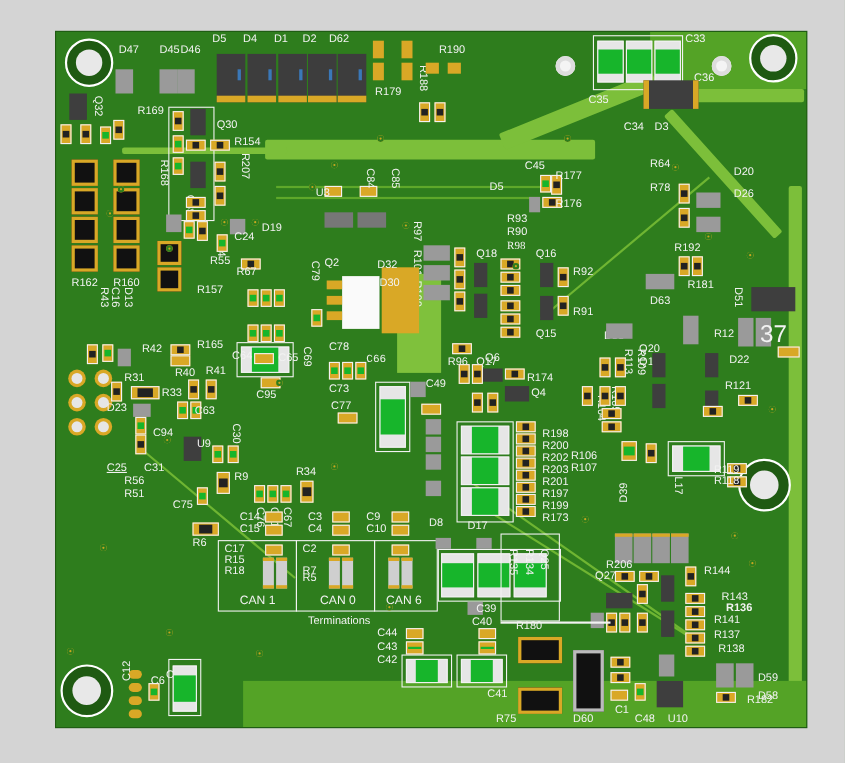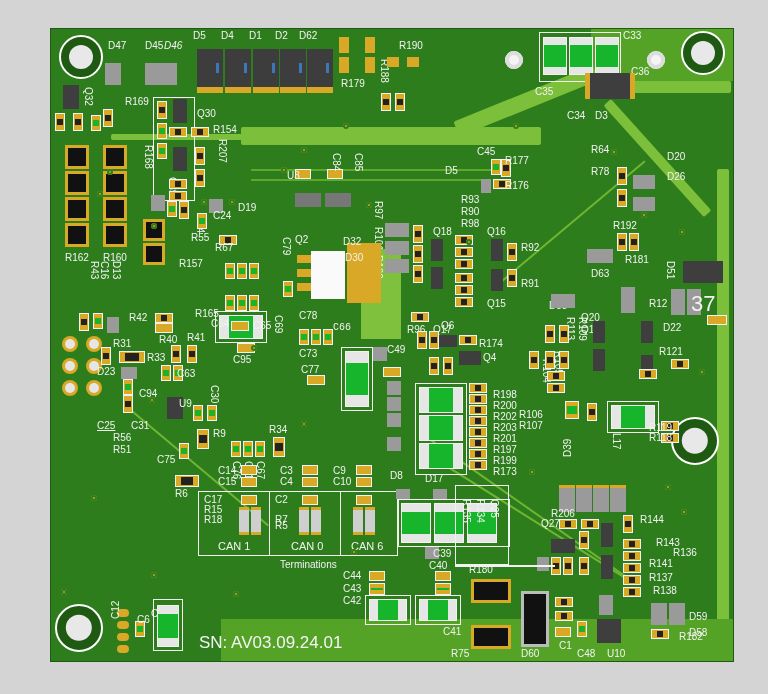--- a/index.html
+++ b/index.html
@@ -63,21 +63,21 @@
   <div class="hole" style="left:8px;top:6px;width:40px;height:40px;"></div>
   <div class="hole" style="left:630px;top:2px;width:40px;height:40px;"></div>
   <div class="hole" style="left:4px;top:575px;width:44px;height:44px;"></div>
   <div class="hole" style="left:620px;top:388px;width:44px;height:44px;"></div>
 
   <div class="gray" style="left:54px;top:34px;width:16px;height:22px;"></div>
   <span class="lbl" style="left:57px;top:12px;">D47</span>
   <div class="gray" style="left:94px;top:34px;width:16px;height:22px;"></div>
   <div class="gray" style="left:110px;top:34px;width:16px;height:22px;"></div>
   <span class="lbl" style="left:94px;top:12px;">D45</span>
-  <span class="lbl" style="left:113px;top:12px;font-style:italic;">D46</span>
+  <span class="lbl" style="left:113px;top:12px;">D46</span>
 
   <div class="diode" style="left:146px;top:20px;"></div>
   <div class="diode" style="left:174px;top:20px;"></div>
   <div class="diode" style="left:202px;top:20px;"></div>
   <div class="diode" style="left:229px;top:20px;"></div>
   <div class="diode" style="left:256px;top:20px;"></div>
   <span class="lbl" style="left:142px;top:2px;">D5</span>
   <span class="lbl" style="left:170px;top:2px;">D4</span>
   <span class="lbl" style="left:198px;top:2px;">D1</span>
   <span class="lbl" style="left:224px;top:2px;">D2</span>
@@ -201,21 +201,21 @@
   <span class="lbl" style="left:356px;top:296px;">R96</span>
   <div class="resh" style="left:360px;top:283px;"></div>
   <div class="resh" style="left:404px;top:206px;"></div>
   <div class="resh" style="left:404px;top:218px;"></div>
   <div class="resh" style="left:404px;top:230px;"></div>
   <div class="resh" style="left:404px;top:244px;"></div>
   <div class="resh" style="left:404px;top:256px;"></div>
   <div class="resh" style="left:404px;top:268px;"></div>
   <span class="lbl" style="left:410px;top:178px;">R90</span>
   <span class="lbl" style="left:410px;top:166px;">R93</span>
-  <span class="lbl" style="left:410px;top:190px;">R98</span>
+  <span class="lbl" style="left:410px;top:190px;font-family:Liberation Serif, serif;">R98</span>
   <div class="ic" style="left:440px;top:210px;width:12px;height:22px;"></div>
   <div class="ic" style="left:440px;top:240px;width:12px;height:22px;"></div>
   <span class="lbl" style="left:436px;top:198px;">Q16</span>
   <span class="lbl" style="left:436px;top:270px;">Q15</span>
   <div class="res" style="left:456px;top:214px;"></div>
   <div class="res" style="left:456px;top:240px;"></div>
   <span class="lbl" style="left:470px;top:214px;">R92</span>
   <span class="lbl" style="left:470px;top:250px;">R91</span>
 
   <div class="gray" style="left:430px;top:150px;width:10px;height:14px;"></div>
@@ -298,21 +298,21 @@
   <div class="res" style="left:50px;top:318px;"></div>
   <div class="resh" style="left:68px;top:322px;width:26px;height:12px;"></div>
   <span class="lbl" style="left:96px;top:324px;">R33</span>
   <div class="gray" style="left:70px;top:338px;width:16px;height:12px;"></div>
   <span class="lbl" style="left:46px;top:338px;">D23</span>
   <div class="cap" style="left:72px;top:350px;"></div>
   <div class="res" style="left:72px;top:366px;"></div>
   <span class="lbl" style="left:78px;top:284px;">R42</span>
   <div class="resh" style="left:104px;top:284px;"></div>
   <div class="cap" style="left:104px;top:294px;width:18px;height:10px;"></div>
-  <span class="lbl" style="left:144px;top:280px;">R165</span>
+  <span class="lbl" style="left:128px;top:280px;">R165</span>
   <span class="lbl" style="left:108px;top:306px;">R40</span>
   <span class="lbl" style="left:136px;top:304px;">R41</span>
   <div class="res" style="left:120px;top:316px;"></div>
   <div class="res" style="left:136px;top:316px;"></div>
   <div class="cap" style="left:110px;top:336px;"></div>
   <div class="cap" style="left:122px;top:336px;"></div>
   <span class="lbl" style="left:126px;top:340px;">C63</span>
   <span class="lbl" style="left:88px;top:360px;">C94</span>
   <div class="ic" style="left:116px;top:368px;width:16px;height:22px;"></div>
   <span class="lbl" style="left:128px;top:370px;">U9</span>
@@ -494,21 +494,21 @@
   <div class="ic" style="left:550px;top:494px;width:12px;height:24px;"></div>
   <div class="ic" style="left:550px;top:526px;width:12px;height:24px;"></div>
   <div class="res" style="left:572px;top:486px;"></div>
   <span class="lbl" style="left:589px;top:486px;">R144</span>
   <div class="resh" style="left:572px;top:510px;"></div>
   <div class="resh" style="left:572px;top:522px;"></div>
   <div class="resh" style="left:572px;top:534px;"></div>
   <div class="resh" style="left:572px;top:546px;"></div>
   <div class="resh" style="left:572px;top:558px;"></div>
   <span class="lbl" style="left:605px;top:509px;">R143</span>
-  <span class="lbl" style="left:622px;top:519px;">R136</span>
+  <span class="lbl" style="left:609px;top:519px;font-weight:bold;">R136</span>
   <span class="lbl" style="left:598px;top:530px;">R141</span>
   <span class="lbl" style="left:598px;top:544px;">R137</span>
   <span class="lbl" style="left:602px;top:557px;">R138</span>
   <div class="gray" style="left:600px;top:574px;width:16px;height:22px;"></div>
   <div class="gray" style="left:618px;top:574px;width:16px;height:22px;"></div>
   <span class="lbl" style="left:638px;top:599px;">D58</span>
   <span class="lbl" style="left:638px;top:583px;">D59</span>
   <div class="resh" style="left:600px;top:600px;"></div>
   <span class="lbl" style="left:628px;top:603px;">R182</span>
   <div class="gray" style="left:548px;top:566px;width:14px;height:20px;"></div>
@@ -524,21 +524,20 @@
   <div class="pad" style="left:66px;top:592px;width:12px;height:8px;border-radius:4px;"></div>
   <div class="pad" style="left:66px;top:604px;width:12px;height:8px;border-radius:4px;"></div>
   <div class="pad" style="left:66px;top:616px;width:12px;height:8px;border-radius:4px;"></div>
   <span class="vlbl" style="left:70px;top:580px;transform:rotate(-90deg);transform-origin:0 100%;">C12</span>
   <div class="cap" style="left:84px;top:592px;"></div>
   <span class="lbl" style="left:86px;top:586px;">C6</span>
   <span class="lbl" style="left:100px;top:580px;">C5</span>
   <div class="box" style="left:102px;top:570px;width:30px;height:52px;"></div>
   <div class="capbigv" style="left:106px;top:576px;width:22px;height:42px;"></div>
 
-  <span class="sn" style="left:148px;top:604px;">SN: AV03.09.24.01</span>
 
   <div class="via" style="left:46px;top:162px;"></div>
   <div class="via" style="left:56px;top:140px;"></div>
   <div class="via" style="left:100px;top:194px;"></div>
   <div class="via" style="left:150px;top:170px;"></div>
   <div class="via" style="left:178px;top:170px;"></div>
   <div class="via" style="left:230px;top:138px;"></div>
   <div class="via" style="left:250px;top:118px;"></div>
   <div class="via" style="left:292px;top:94px;"></div>
   <div class="via" style="left:315px;top:173px;"></div>

